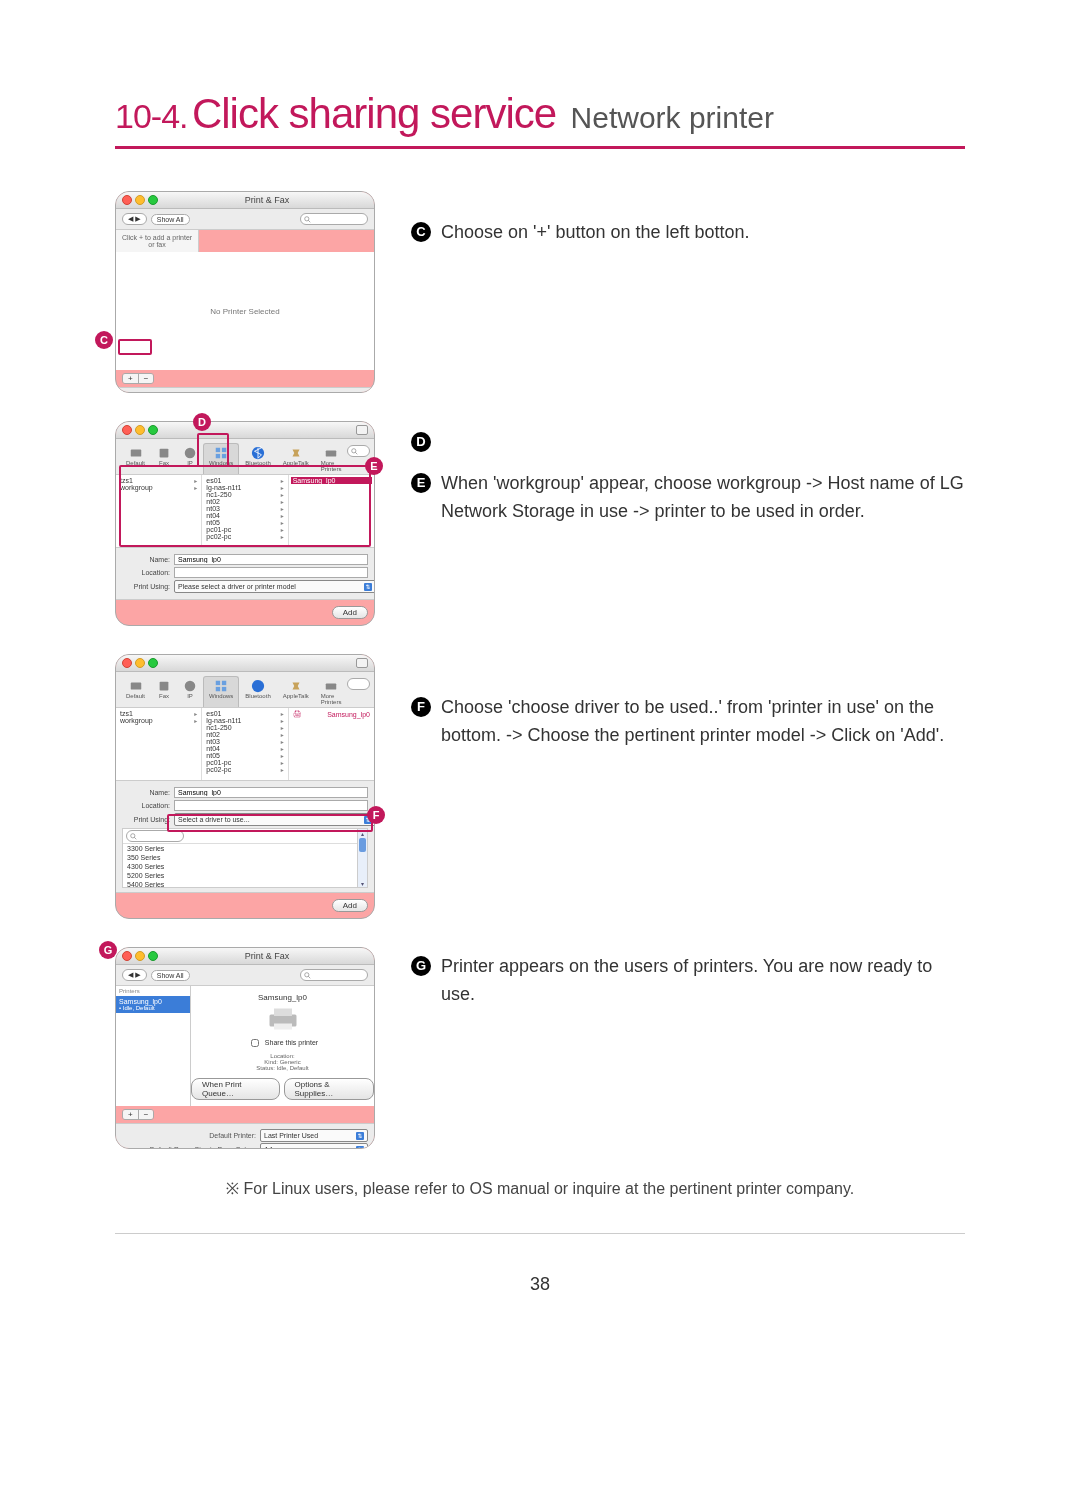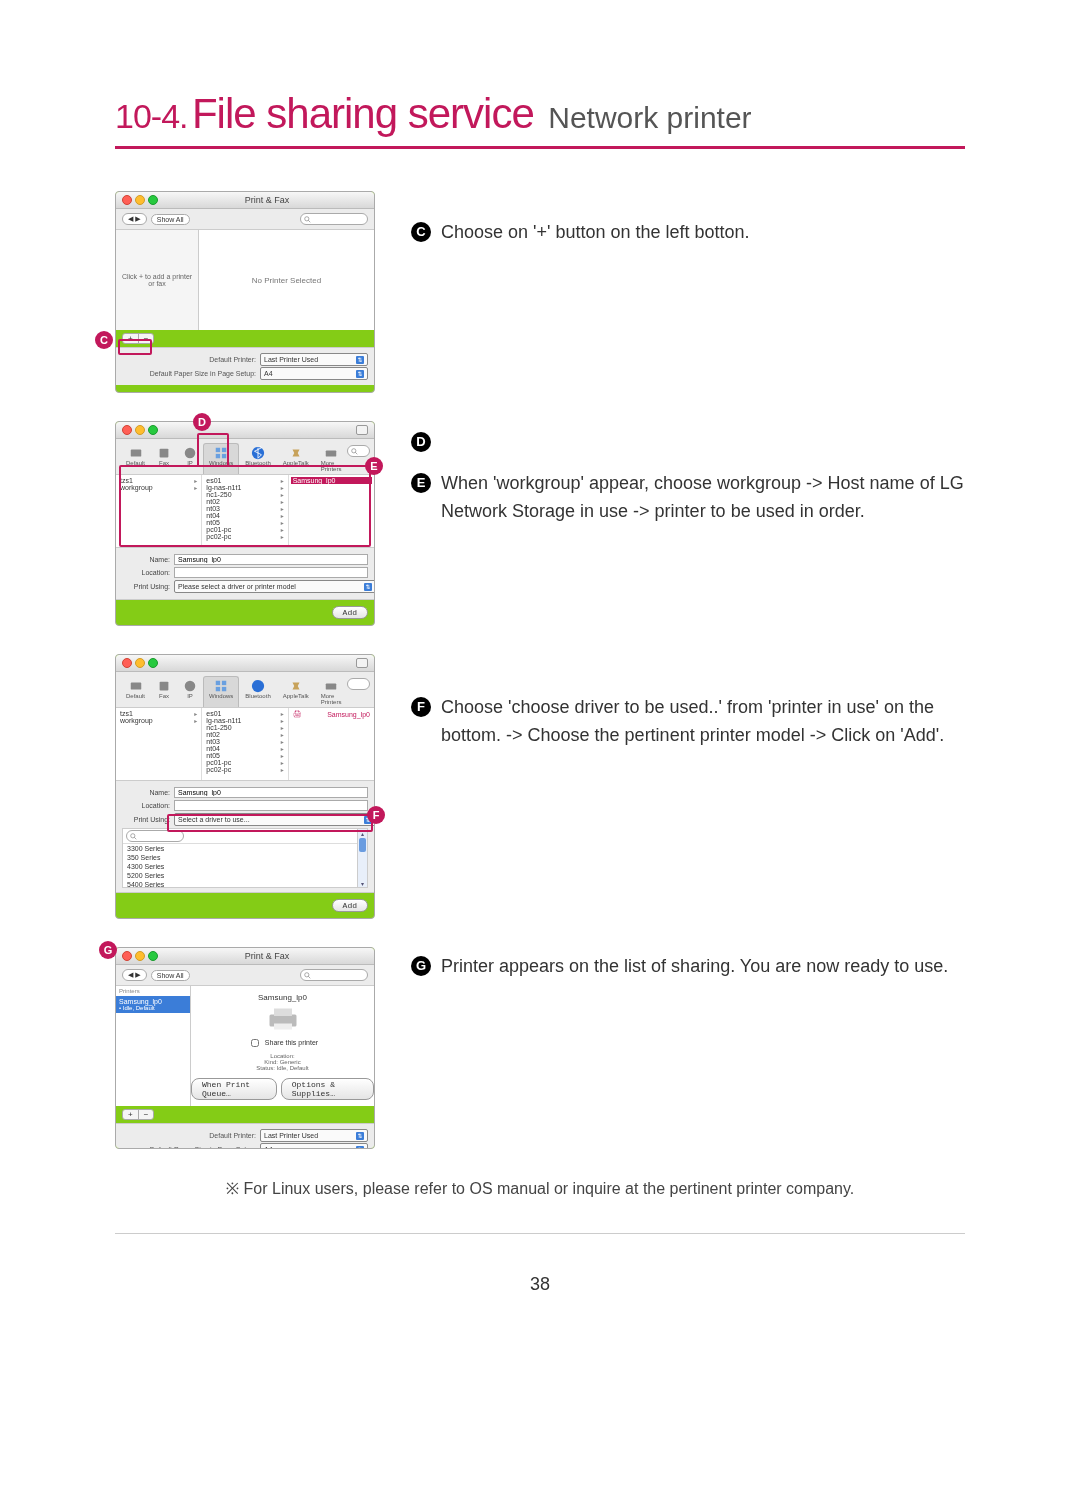--- a/index.html
+++ b/index.html
@@ -71,22 +71,22 @@
     align-items: center;
     justify-content: center;
     margin-right: 10px;
     flex-shrink: 0;
     margin-top: 3px;
   }
 
   
   .macwin {
     border: 1px solid #aaa;
-    border-radius: 4px;
-    background: #84cc16;
+    border-radius: 14px;
+    background: #fca5a5;
     font-size: 8px;
     color: #333;
     overflow: hidden;
   }
   .mac-titlebar {
     display: flex;
     align-items: center;
     padding: 3px 6px;
     background: linear-gradient(#f7f7f7,#d8d8d8);
     border-bottom: 1px solid #bbb;
@@ -112,21 +112,21 @@
     background:#fff;border:1px solid #aaa;border-radius:8px;padding:1px 5px;font-size:7px;
   }
   .search {
     margin-left:auto; border:1px solid #aaa; border-radius:8px;
     background:#fff; width:60px; height:10px;
     display:flex;align-items:center;justify-content:flex-start;padding:0 3px;
   }
   .search svg{width:7px;height:7px;}
 
   
-  .pf-body{display:flex;height:100px;}
+  .pf-body{display:flex;height:140px;flex-direction:column;}
   .pf-left{width:74px;border-right:1px solid #ccc;background:#f5f5f5;display:flex;align-items:center;justify-content:center;text-align:center;padding:4px;font-size:7px;color:#666;}
   .pf-right{flex:1;display:flex;align-items:center;justify-content:center;font-size:8px;color:#777;background:#fff;}
   .pf-footer{padding:4px 6px;border-top:1px solid #ccc;background:#ececec;}
   .pm-row{display:flex;align-items:center;font-size:7px;margin:1px 0;}
   .pm-row .lab{flex:1;text-align:right;padding-right:4px;color:#555;}
   .select{border:1px solid #888;background:#fafafa;border-radius:2px;padding:0 3px;display:flex;align-items:center;gap:2px;height:11px;min-width:100px;}
   .select .arrow{width:8px;height:8px;background:#3b7dd8;border-radius:1px;display:flex;align-items:center;justify-content:center;color:#fff;font-size:6px;margin-left:auto;}
   .plusminus{display:inline-flex;border:1px solid #aaa;border-radius:3px;overflow:hidden;margin:3px 6px;}
   .plusminus span{padding:0 5px;background:#f5f5f5;border-right:1px solid #aaa;font-size:8px;}
   .plusminus span:last-child{border-right:none;}
@@ -141,21 +141,21 @@
   .ap-col:last-child{border-right:none;}
   .ap-li{font-size:7px;color:#333;padding:0 2px;display:flex;justify-content:space-between;align-items:center;}
   .ap-li .car{color:#888;font-size:6px;}
   .ap-li.sel{background:#c2185b;color:#fff;}
   .ap-form{padding:4px 6px;background:#ececec;border-top:1px solid #ccc;}
   .ap-form .row{display:flex;align-items:center;font-size:7px;margin:2px 0;}
   .ap-form .row .l{width:48px;text-align:right;padding-right:4px;color:#444;}
   .ap-form .row .f{flex:1;}
   .inp{border:1px solid #aaa;background:#fff;height:11px;width:100%;padding:0 3px;font-size:7px;box-sizing:border-box;}
   .ap-add{display:flex;justify-content:flex-end;padding:6px;border-top:1px solid #ccc;}
-  .btn{border:1px solid #999;border-radius:8px;background:linear-gradient(#fff,#e5e5e5);padding:1px 10px;font-size:8px;font-family:Liberation Mono, monospace;}
+  .btn{border:1px solid #999;border-radius:8px;background:linear-gradient(#fff,#e5e5e5);padding:1px 10px;font-size:8px;}
 
   .driverlist{border:1px solid #ccc;background:#fff;margin-top:2px;height:58px;overflow:hidden;position:relative;}
   .driverlist .sb{position:absolute;right:0;top:0;bottom:0;width:9px;background:#e8effa;border-left:1px solid #ccc;display:flex;flex-direction:column;}
   .driverlist .sb .thumb{flex:0 0 14px;background:#6a9ce0;margin:1px;border-radius:2px;}
   .driverlist .sb .up,.driverlist .sb .dn{height:8px;display:flex;align-items:center;justify-content:center;font-size:6px;color:#557;}
   .driverlist .srch{border-bottom:1px solid #ddd;padding:1px 3px;}
 
   
   .fp-body{display:flex;height:120px;}
   .fp-left{width:74px;border-right:1px solid #ccc;background:#fff;}
@@ -174,21 +174,21 @@
   .pagenum{text-align:center;font-size:18px;color:#333;margin-top:40px;}
   .hr{border:none;border-top:1px solid #ccc;margin:34px 0 0;}
 </style>
 </head>
 <body>
 
 <div class="page">
 
   <div class="title-row">
     <span class="title-num">10-4.</span>
-    <span class="title-main">File sharing service</span>
+    <span class="title-main">Click sharing service</span>
     <span class="title-sub">Network printer</span>
   </div>
 
   <div class="section">
     <div class="shot">
       <div class="macwin" style="height:200px;">
         <div class="mac-titlebar">
           <div class="traffic">
               <span class="dot r"></span>
               <span class="dot y"></span>
@@ -653,21 +653,21 @@
               </span>
             </div>
         </div>
         
       </div>
       <div class="callout-label" style="left:-16px;top:-6px;">G</div>
     </div>
     <div class="desc" style="padding-top:6px;">
       <div class="item">
         <span class="bullet">G</span>
-        <span>Printer appears on the list of sharing. You are now ready to use.</span>
+        <span>Printer appears on the users of printers. You are now ready to use.</span>
       </div>
     </div>
   </div>
 
   <div class="footnote">※  For Linux users, please refer to OS manual or inquire at the pertinent printer company.</div>
 
   <hr class="hr">
   <div class="pagenum">38</div>
 
 </div>

